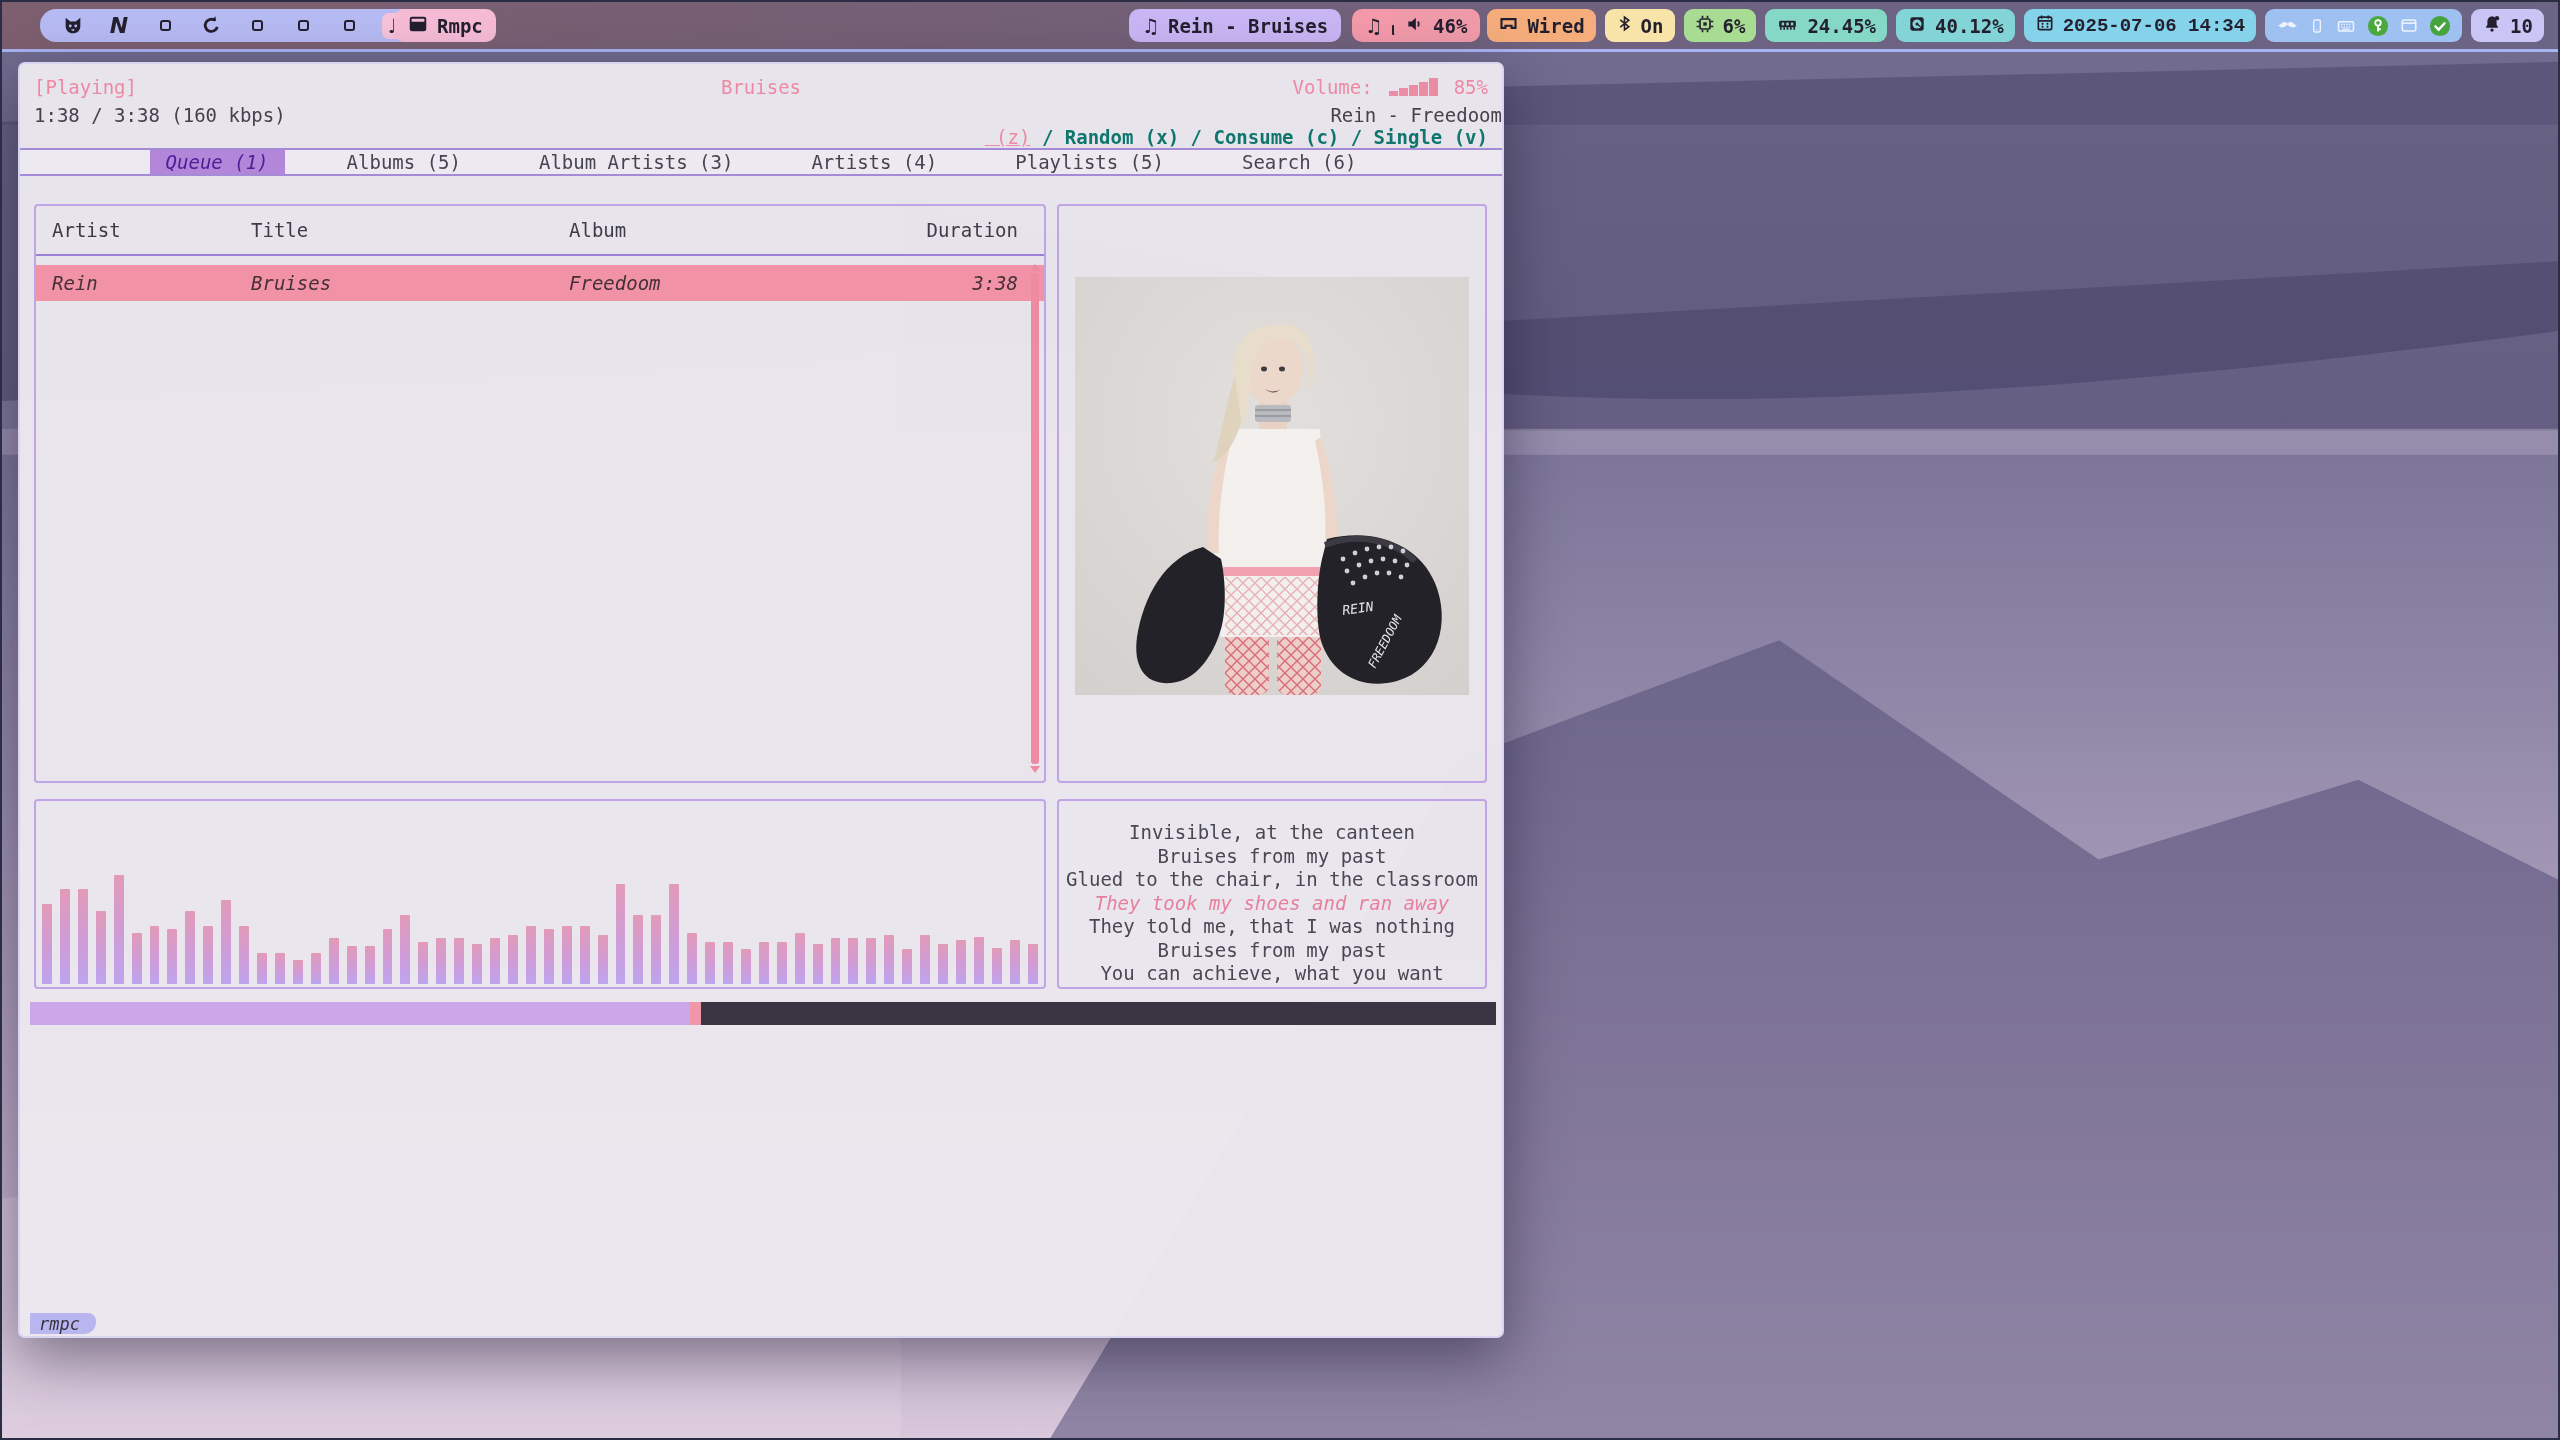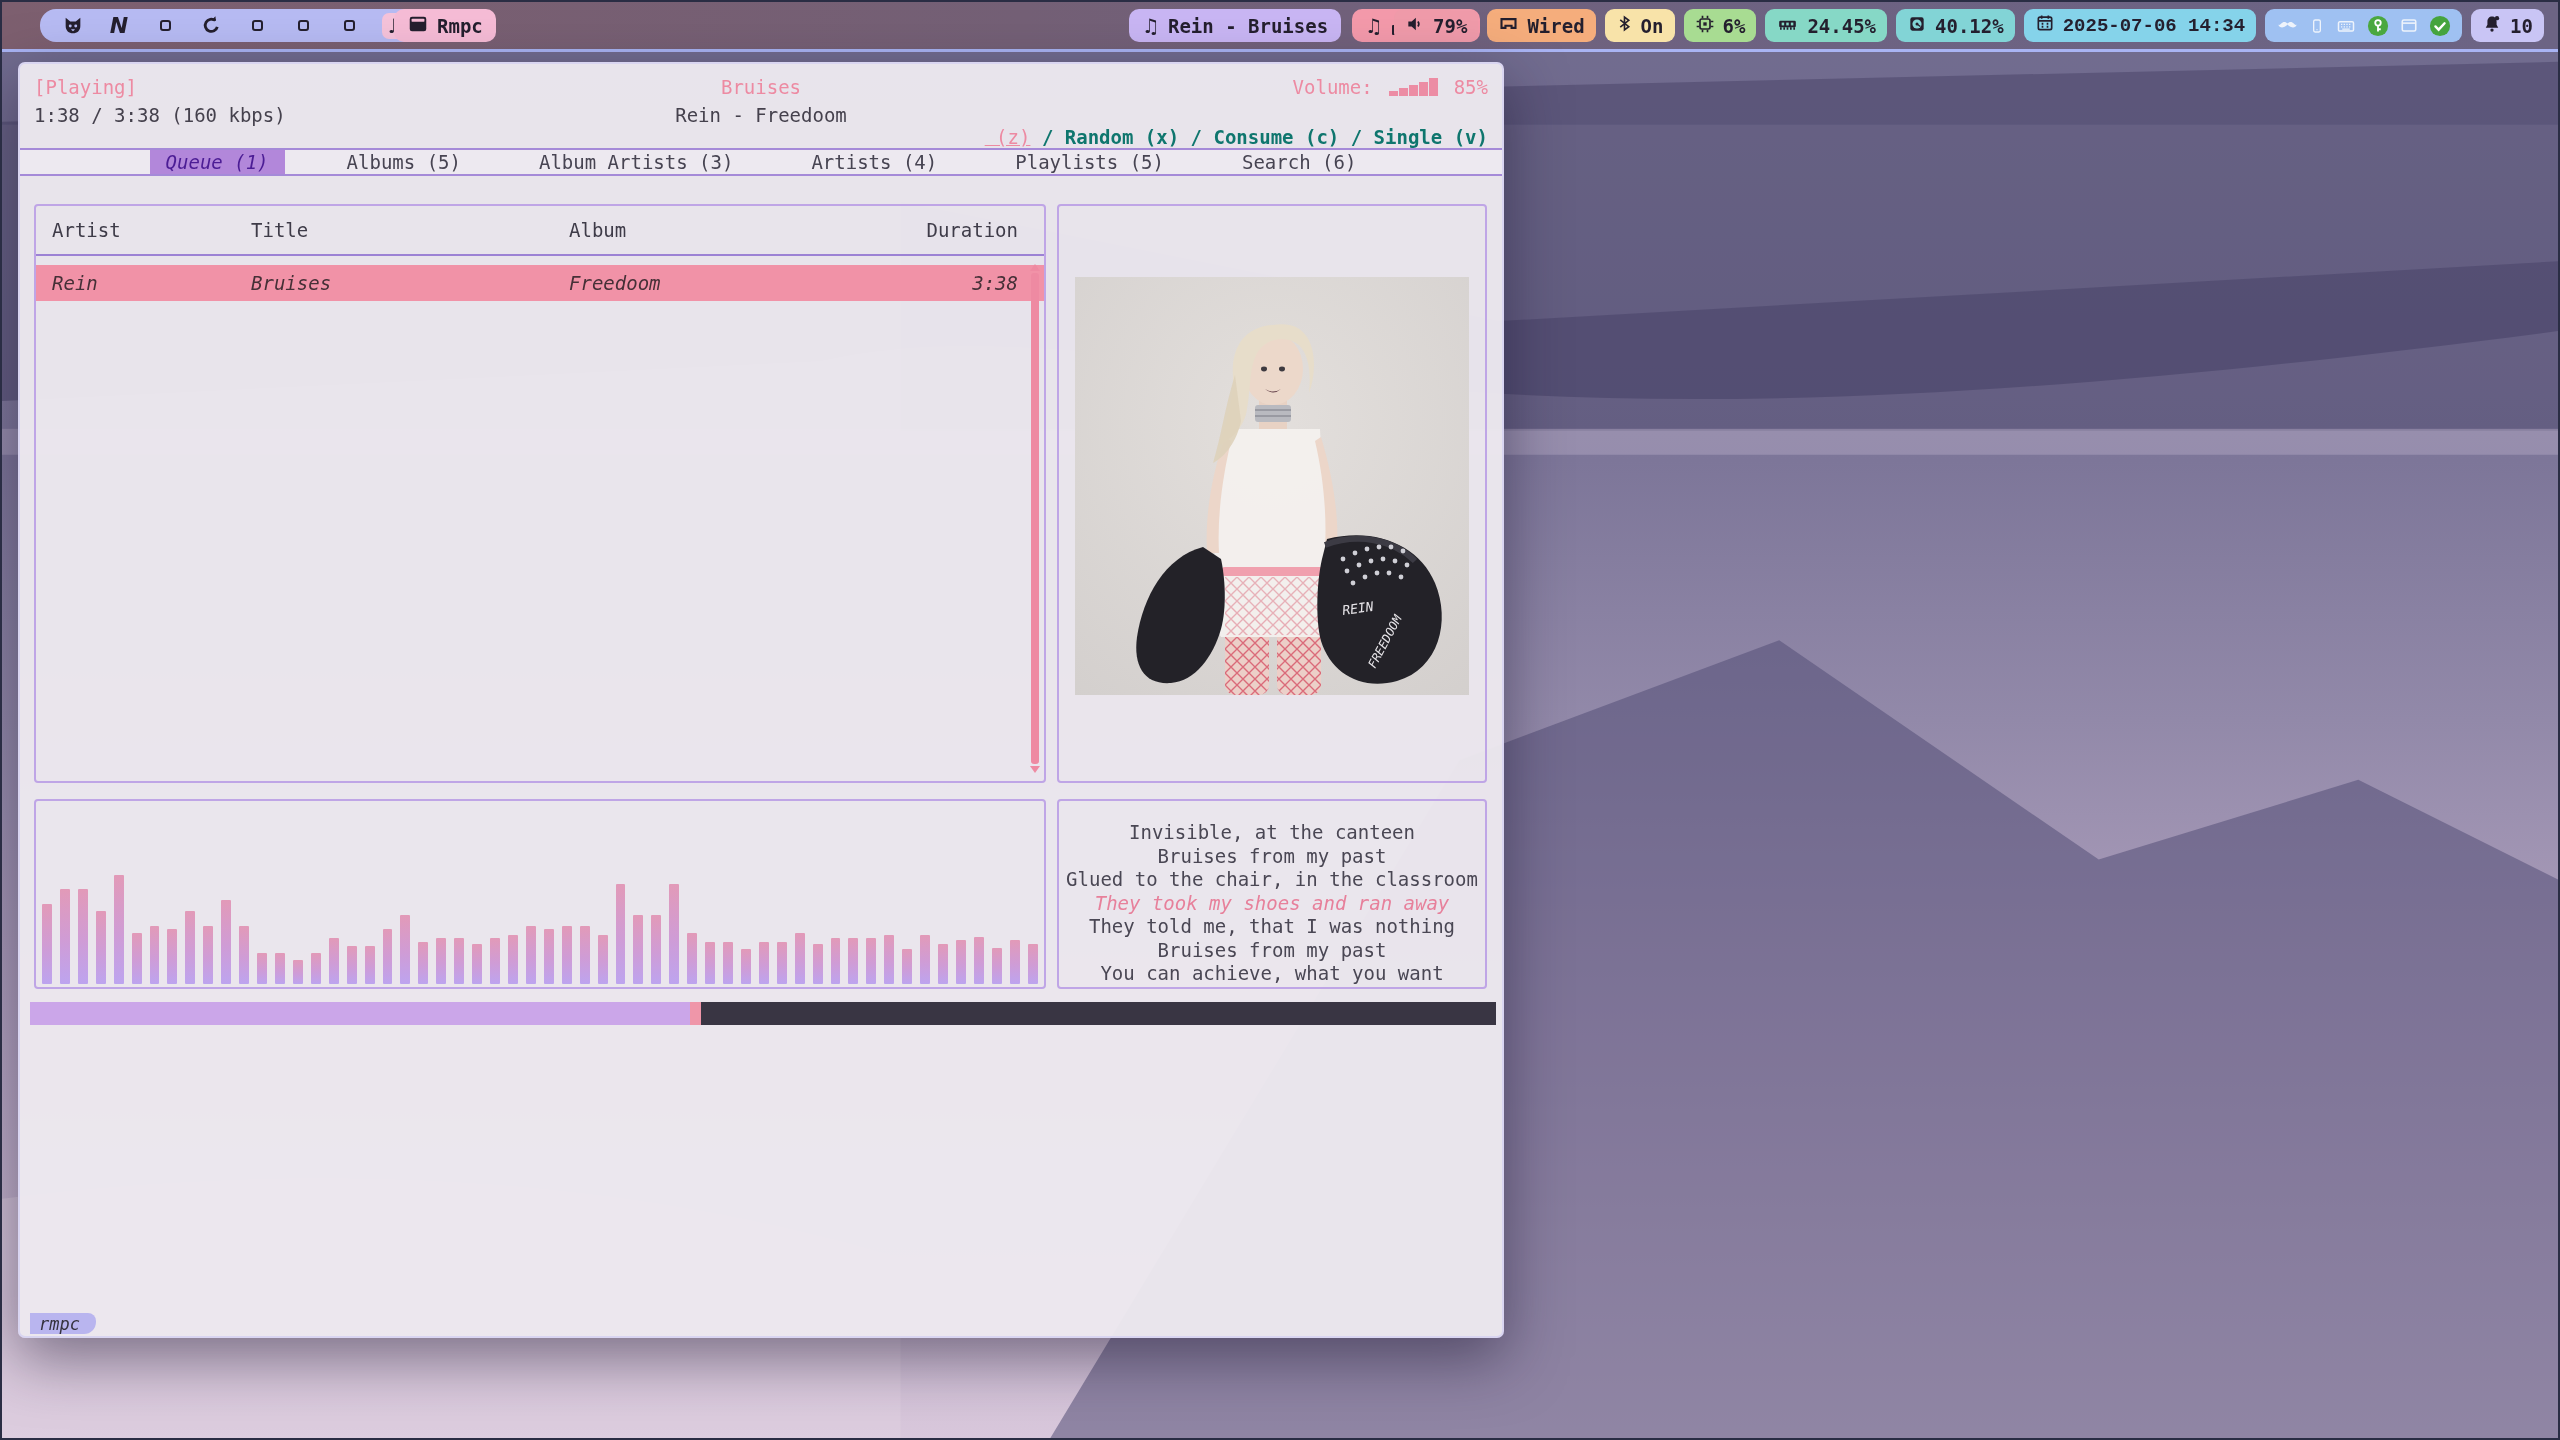--- a/index.html
+++ b/index.html
@@ -41,21 +41,21 @@
   .tray-icons .ticon{display:flex;align-items:center;}
 
   
   .window{position:absolute;left:16px;top:60px;width:1486px;height:1276px;z-index:10;
     background:rgba(236,232,238,0.97);border:2px solid #d9d5f1;border-radius:7px;
     box-shadow:0 20px 60px rgba(28,22,48,.5);}
   .hdr{position:absolute;font-size:19px;color:#45414d;white-space:pre;}
   .hdr-state{left:14px;top:12px;color:var(--accent-pink);}
   .hdr-elapsed{left:14px;top:40px;}
   .hdr-title{left:0;right:0;top:12px;text-align:center;color:var(--accent-pink);}
-  .hdr-sub{left:0;right:0;top:40px;text-align:center;}
+  .hdr-sub{left:0;right:0;top:40px;text-align:right;}
   .hdr-volrow{right:14px;top:12px;display:flex;align-items:center;gap:16px;}
   .vol-label,.vol-value{color:var(--accent-pink);}
   .vol-ramp{display:flex;align-items:flex-end;gap:1px;height:18px;}
   .vol-ramp span{width:9px;background:#ec8ca4;display:inline-block;}
   .hdr-toggles{right:14px;top:40px;text-align:right;}
   .toggle-on{color:var(--accent-pink);text-decoration:underline;}
   .toggles-rest{color:#0f766e;font-weight:bold;}
 
   .tabbar{position:absolute;left:0;right:0;top:84px;height:28px;border-top:2px solid #a58ad8;
     border-bottom:2px solid #a58ad8;display:flex;justify-content:center;gap:46px;background:rgba(240,236,244,.6);}
@@ -188,21 +188,21 @@
             <span class="mbar" style="height: 4px;"></span>
           </span>
       </div>
     </div>
     <div class="right-pills" id="statusPills">
         <div class="pill" style="background: rgb(240, 155, 170);">
           <span class="ticon"><svg viewBox="0 0 24 24" width="20" height="20" fill="currentColor">
               <path d="M4 9 L8 9 L13 4.5 L13 19.5 L8 15 L4 15 Z"></path>
               <path d="M15.5 9 Q17.8 12 15.5 15" stroke="currentColor" stroke-width="2" fill="none"></path>
             </svg></span>
-          <span>79%</span>
+          <span>46%</span>
         </div>
         <div class="pill" style="background: rgb(245, 173, 124);">
           <span class="ticon"><svg viewBox="0 0 24 24" width="21" height="21" fill="none" stroke="currentColor" stroke-width="2.4">
               <path d="M4 7 L20 7 L20 17 L15.5 17 L15.5 14.5 L8.5 14.5 L8.5 17 L4 17 Z"></path>
             </svg></span>
           <span>Wired</span>
         </div>
         <div class="pill" style="background: rgb(248, 227, 169);">
           <span class="ticon"><svg viewBox="0 0 24 24" width="17" height="19" fill="none" stroke="currentColor" stroke-width="2.3">
               <path d="M6 7 L18 16.5 L12 21 L12 3 L18 7.5 L6 17"></path>

